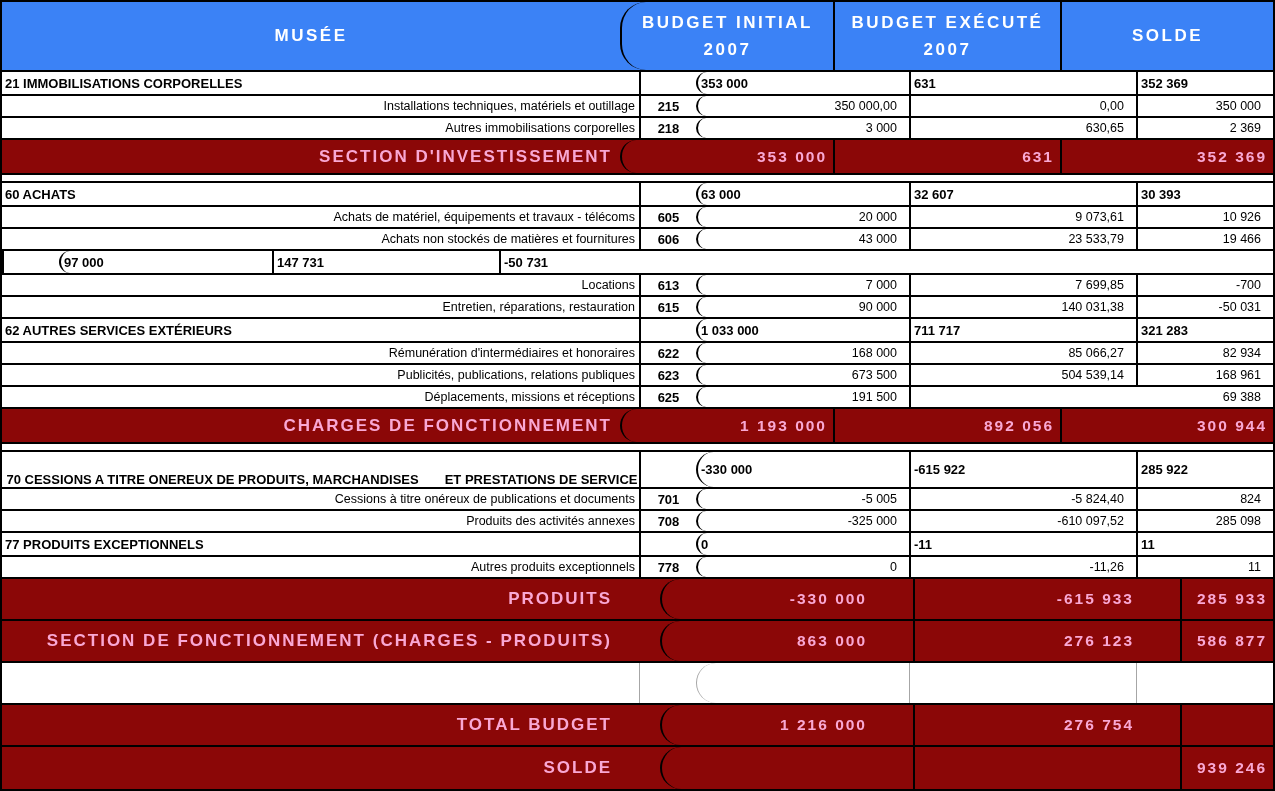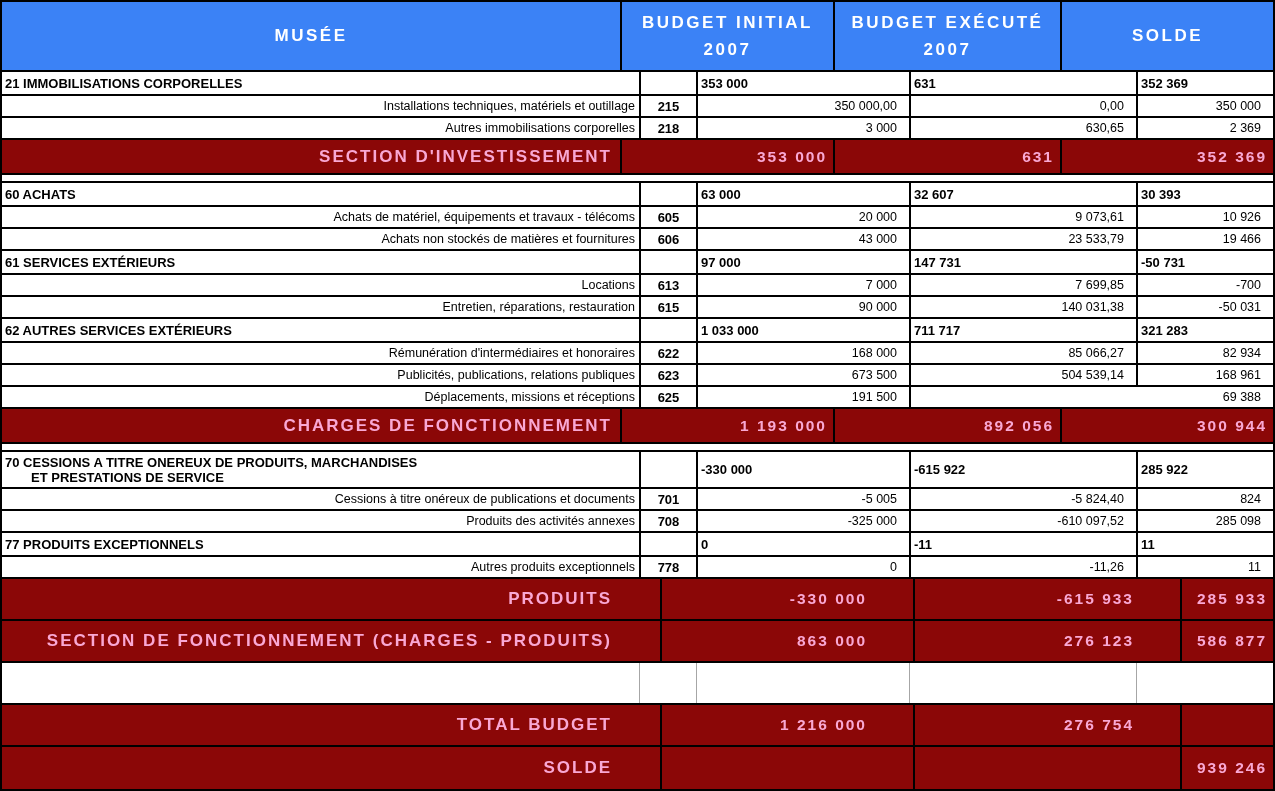--- a/index.html
+++ b/index.html
@@ -12,37 +12,37 @@
     width:1275px;height:791px;box-sizing:border-box;
     border:2px solid #000;background:#fff;
   }
   .row{display:flex;box-sizing:border-box;border-bottom:2px solid #000;background:#fff;}
   .row:last-child{border-bottom:none;}
   .cell{box-sizing:border-box;display:flex;align-items:center;overflow:hidden;white-space:nowrap;}
 
   
   .c-label{width:637px;}
   .c-code{width:57px;border-left:2px solid #000;justify-content:center;}
-  .c-v1{width:213px;border-left:2px solid #000;}
+  .c-v1{width:213px;border-left:2px solid #000;border-radius:26px;}
   .c-v2{width:227px;border-left:2px solid #000;}
   .c-v3{flex:1;border-left:2px solid #000;}
   .c-merged{width:618px;}
 
   
   .header{height:70px;background:#3b82f6;border-bottom:2px solid #000;}
   .header .cell{flex-direction:column;justify-content:center;color:#fff;font-weight:bold;
     font-size:17px;letter-spacing:2.5px;text-align:center;}
   .header .c-v1,.header .c-v2,.header .c-v3{border-left-color:#000;}
   .header .hline2{margin-top:7px;}
 
   
   .category,.category2{height:24px;}
   .category2{height:37px;}
   .category .c-label,.category2 .c-label{font-weight:bold;font-size:13px;padding-left:3px;}
-  .category2 .c-label{flex-direction:column;align-items:flex-start;justify-content:center;line-height:15px;}
+  .category2 .c-label{flex-direction:row;align-items:flex-end;justify-content:center;line-height:15px;}
   .category2 .lbl2{padding-left:26px;}
   .category .c-v1,.category .c-v2,.category .c-v3,
   .category2 .c-v1,.category2 .c-v2,.category2 .c-v3{
     font-weight:bold;font-size:13px;justify-content:flex-start;padding-left:3px;}
 
   
   .detail{height:22px;}
   .detail .c-label{justify-content:flex-end;font-size:12.5px;padding-right:4px;}
   .detail .c-code{font-weight:bold;font-size:13px;}
   .detail .c-v1,.detail .c-v2,.detail .c-v3{justify-content:flex-end;font-size:12.5px;padding-right:12px;}
@@ -130,21 +130,20 @@
         <div class="cell c-v3">10 926</div>
       </div>
       <div class="row detail">
         <div class="cell c-label">Achats non stockés de matières et fournitures</div>
         <div class="cell c-code">606</div>
         <div class="cell c-v1">43 000</div>
         <div class="cell c-v2">23 533,79</div>
         <div class="cell c-v3">19 466</div>
       </div>
       <div class="row category">
-        <div class="cell c-label">61 SERVICES EXTÉRIEURS</div>
         <div class="cell c-code"></div>
         <div class="cell c-v1">97 000</div>
         <div class="cell c-v2">147 731</div>
         <div class="cell c-v3">-50 731</div>
       </div>
       <div class="row detail">
         <div class="cell c-label">Locations</div>
         <div class="cell c-code">613</div>
         <div class="cell c-v1">7 000</div>
         <div class="cell c-v2">7 699,85</div>

